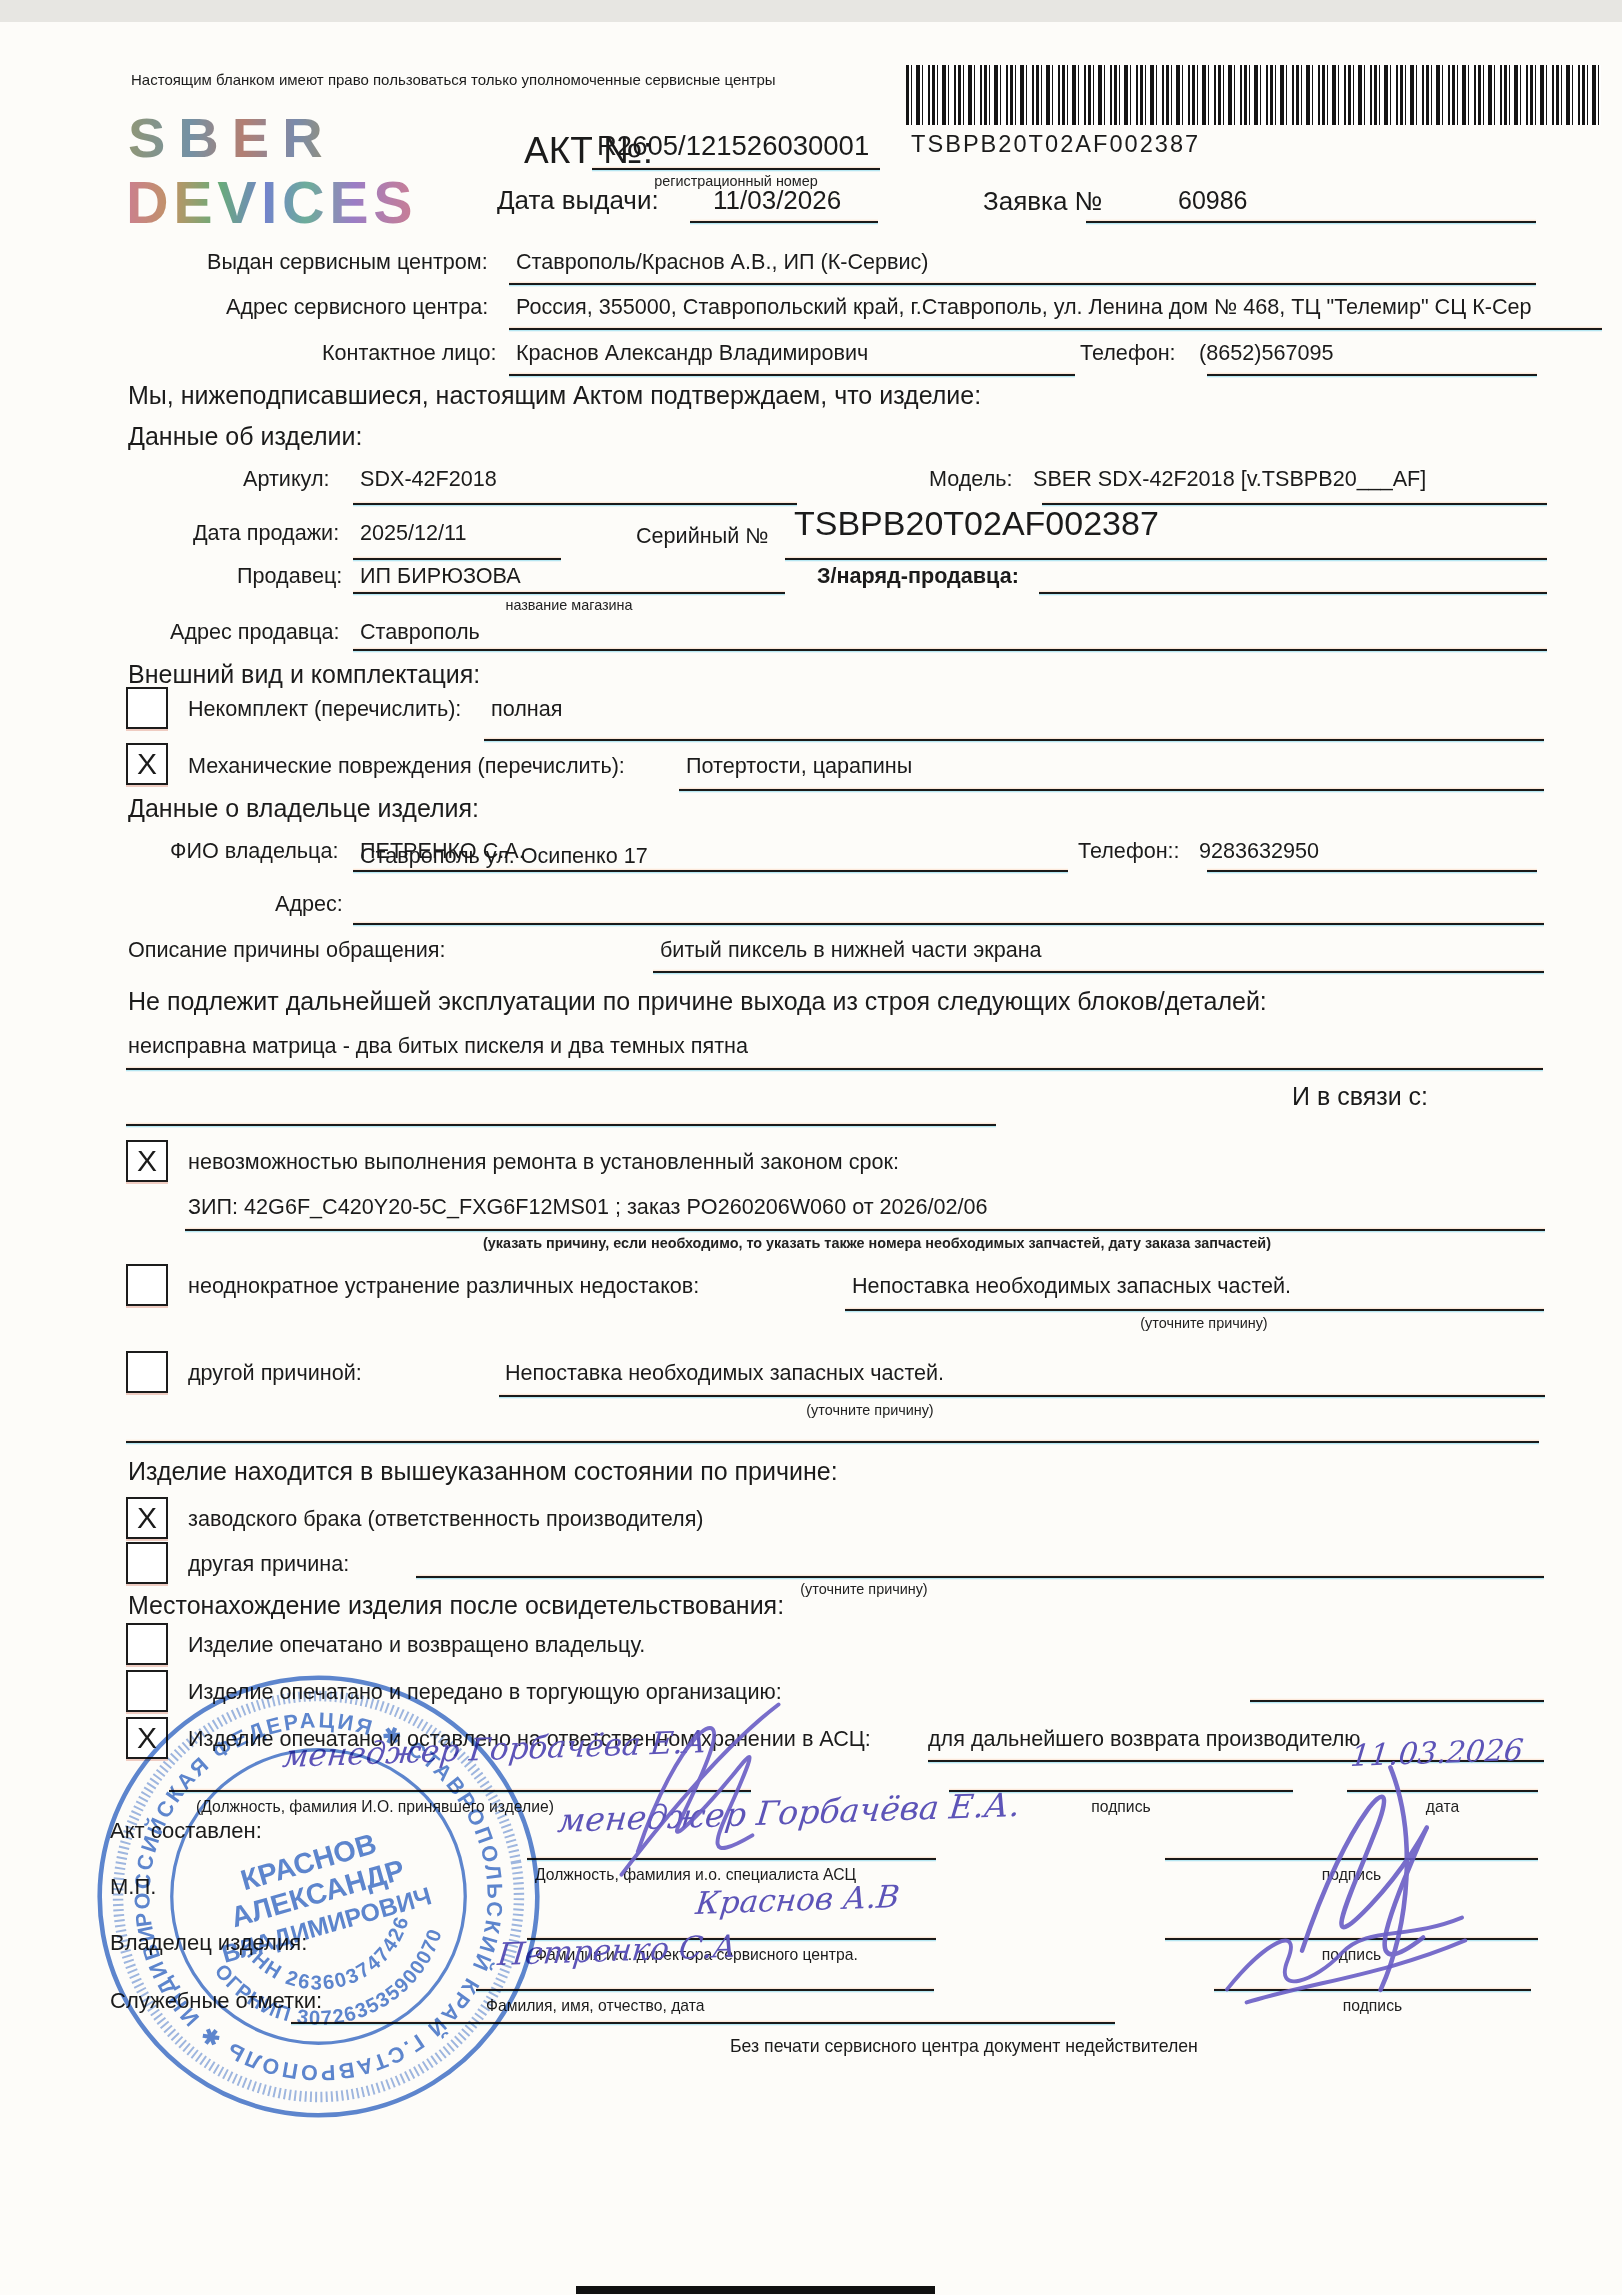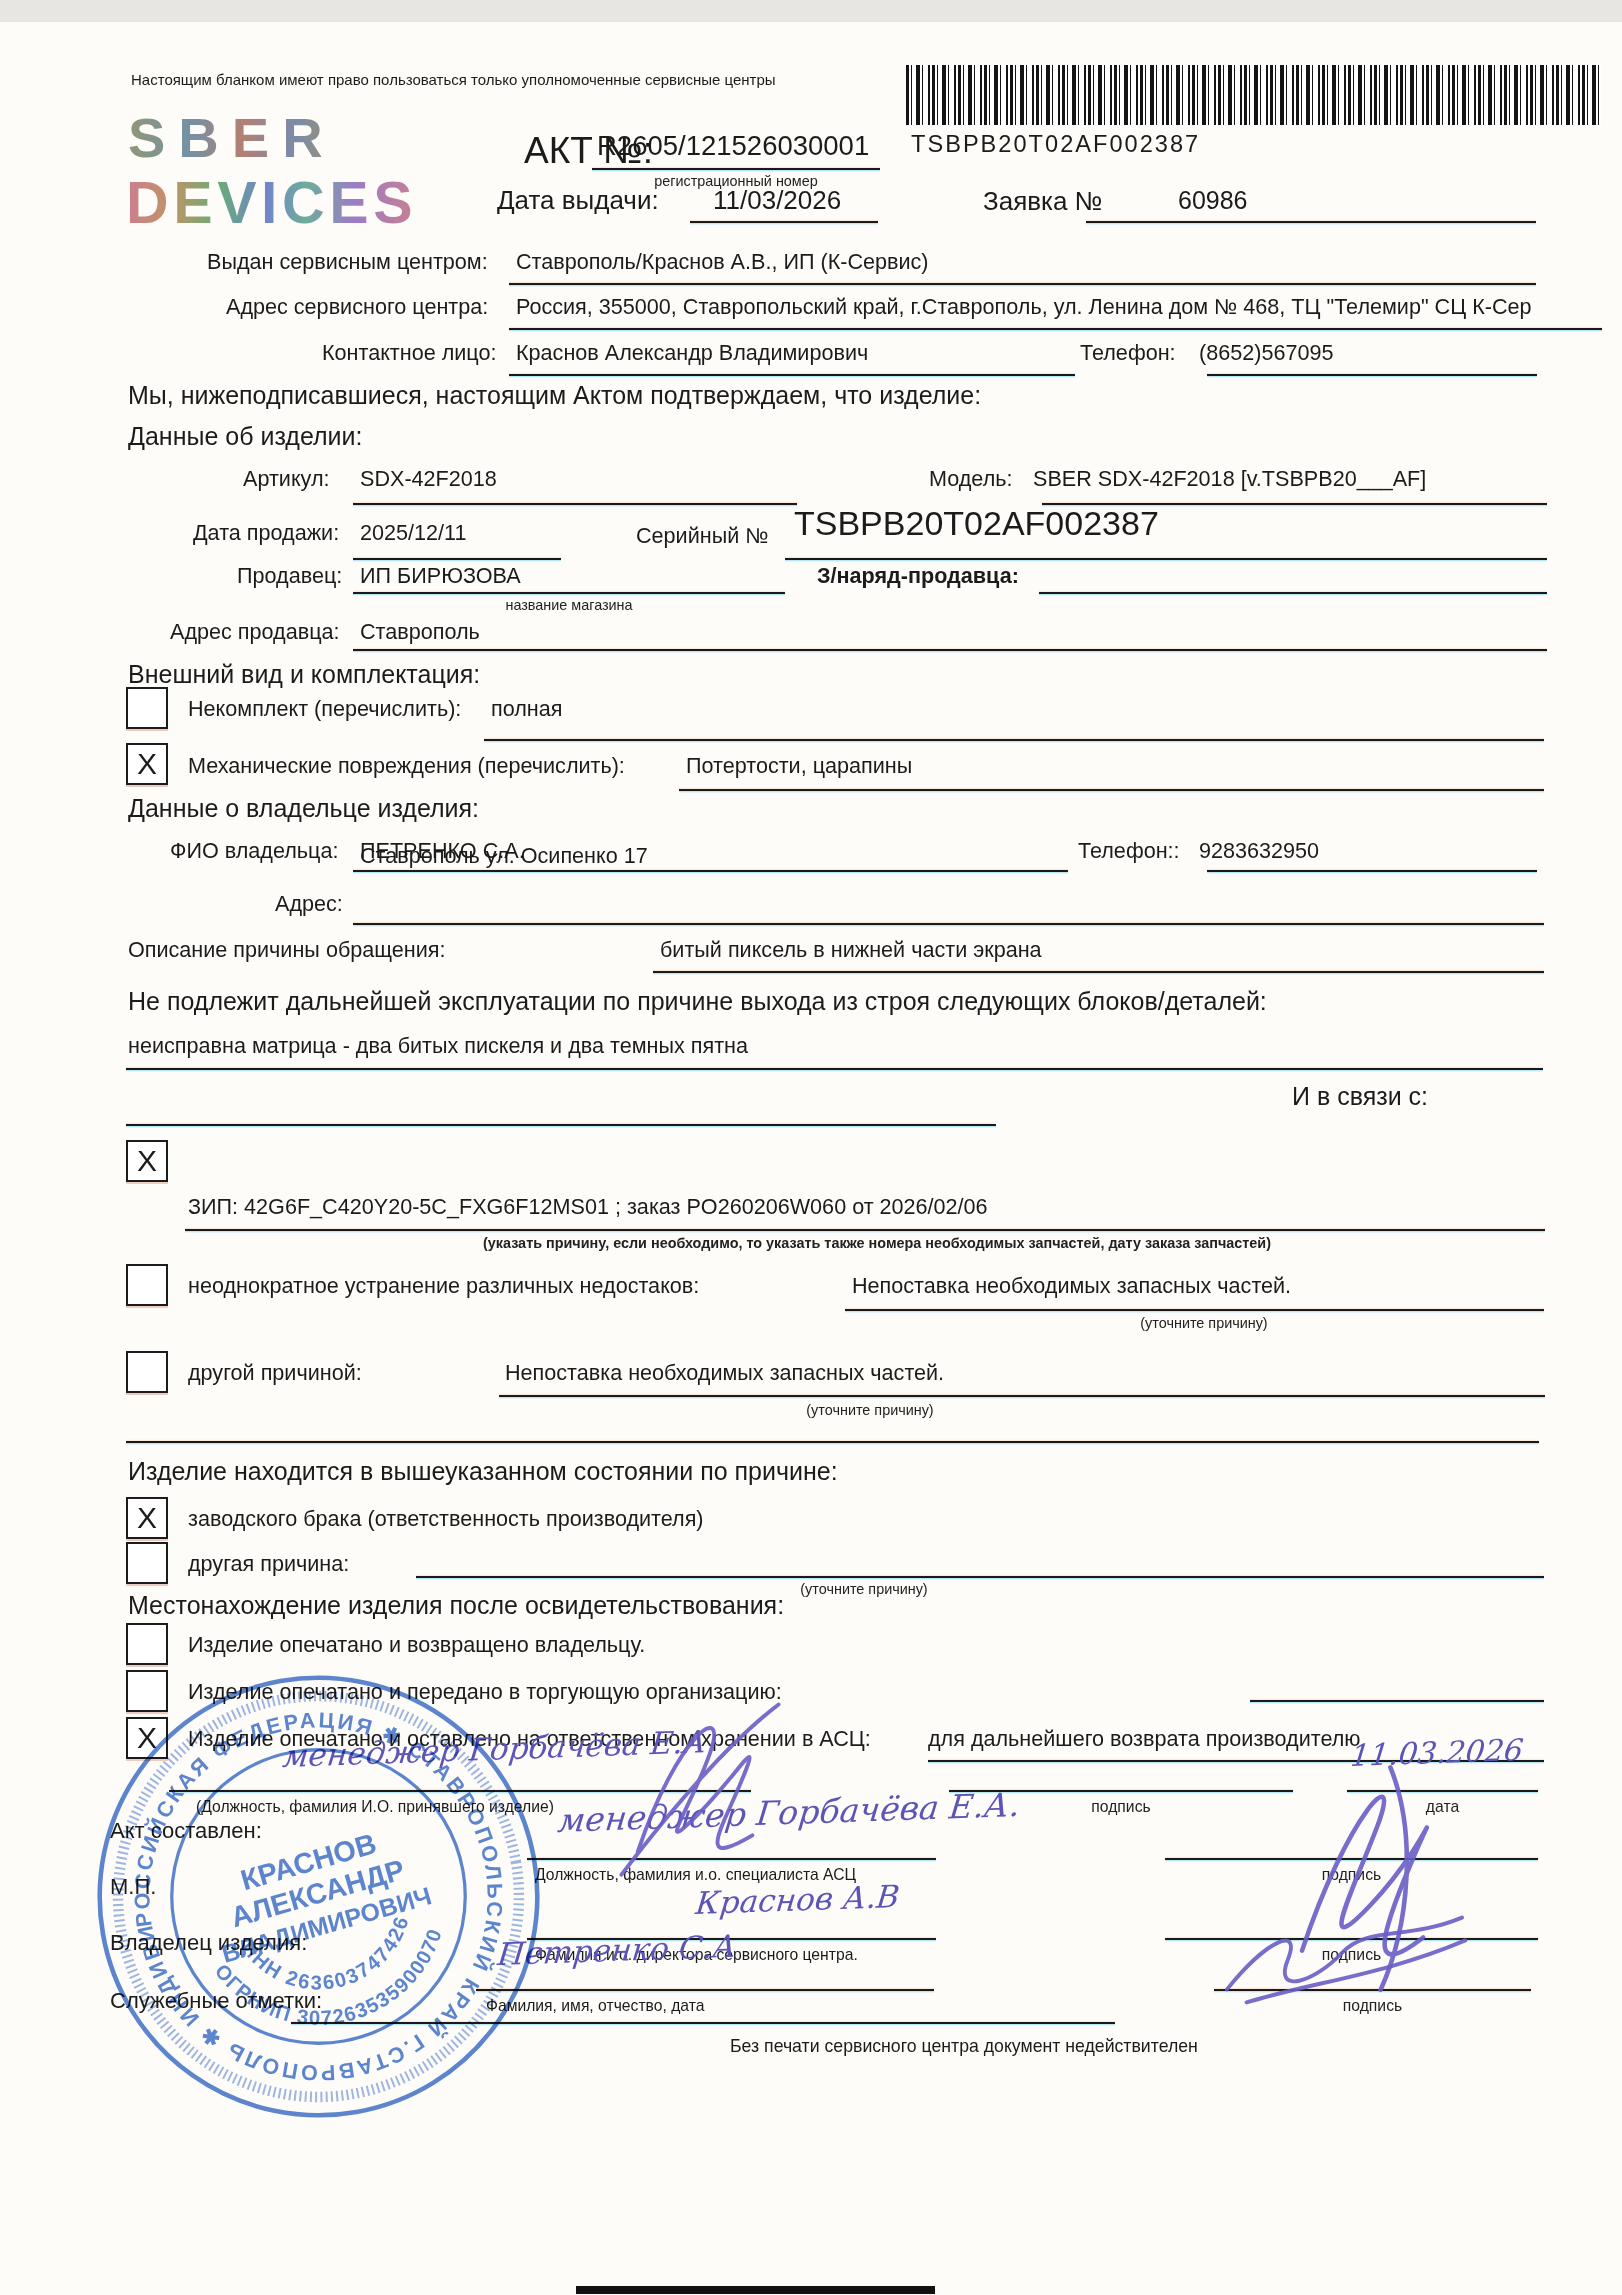--- a/index.html
+++ b/index.html
@@ -122,20 +122,21 @@
   <div class="t lb" style="left:660px;top:937px;">битый пиксель в нижней части экрана</div>
   <div class="ln" style="left:653px;top:971px;width:891px;"></div>
 
   <div class="t hd" style="left:128px;top:987px;">Не подлежит дальнейшей эксплуатации по причине выхода из строя следующих блоков/деталей:</div>
   <div class="t lb" style="left:128px;top:1033px;">неисправна матрица - два битых пискеля и два темных пятна</div>
   <div class="ln" style="left:126px;top:1068px;width:1417px;"></div>
   <div class="t hd" style="left:1292px;top:1082px;">И в связи с:</div>
   <div class="ln" style="left:126px;top:1124px;width:870px;"></div>
 
   <div class="cb" style="left:126px;top:1140px;">X</div>
+  <div class="t lb" style="left:188px;top:1149px;">невозможностью выполнения ремонта в установленный законом срок:</div>
   <div class="t lb" style="left:188px;top:1194px;">ЗИП: 42G6F_C420Y20-5C_FXG6F12MS01 ; заказ PO260206W060 от 2026/02/06</div>
   <div class="ln" style="left:185px;top:1229px;width:1360px;"></div>
   <div class="sub" style="left:314px;top:1235px;width:1126px;font-weight:bold;">(указать причину, если необходимо, то указать также номера необходимых запчастей, дату заказа запчастей)</div>
 
   <div class="cb" style="left:126px;top:1264px;"></div>
   <div class="t lb" style="left:188px;top:1273px;">неоднократное устранение различных недостаков:</div>
   <div class="t lb" style="left:852px;top:1273px;">Непоставка необходимых запасных частей.</div>
   <div class="ln" style="left:845px;top:1309px;width:699px;"></div>
   <div class="sub" style="left:1021px;top:1315px;width:366px;">(уточните причину)</div>
 

